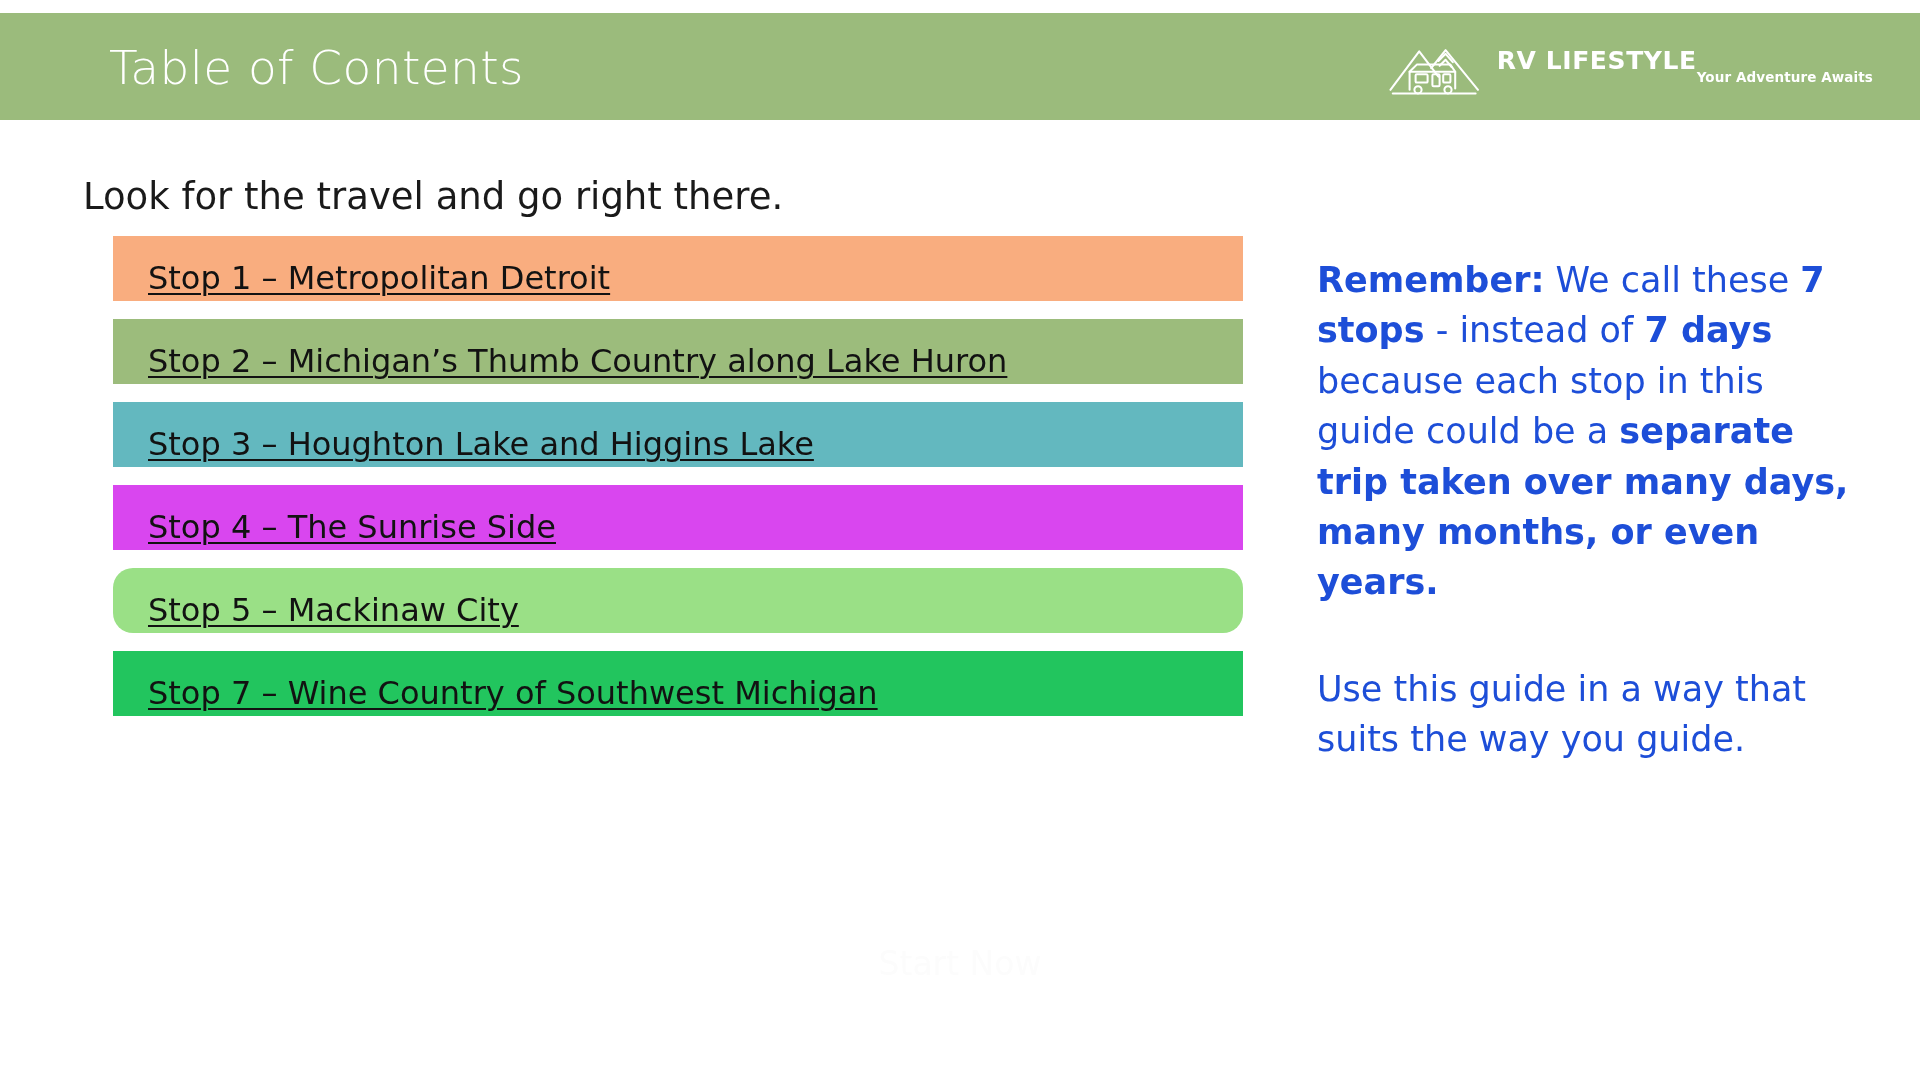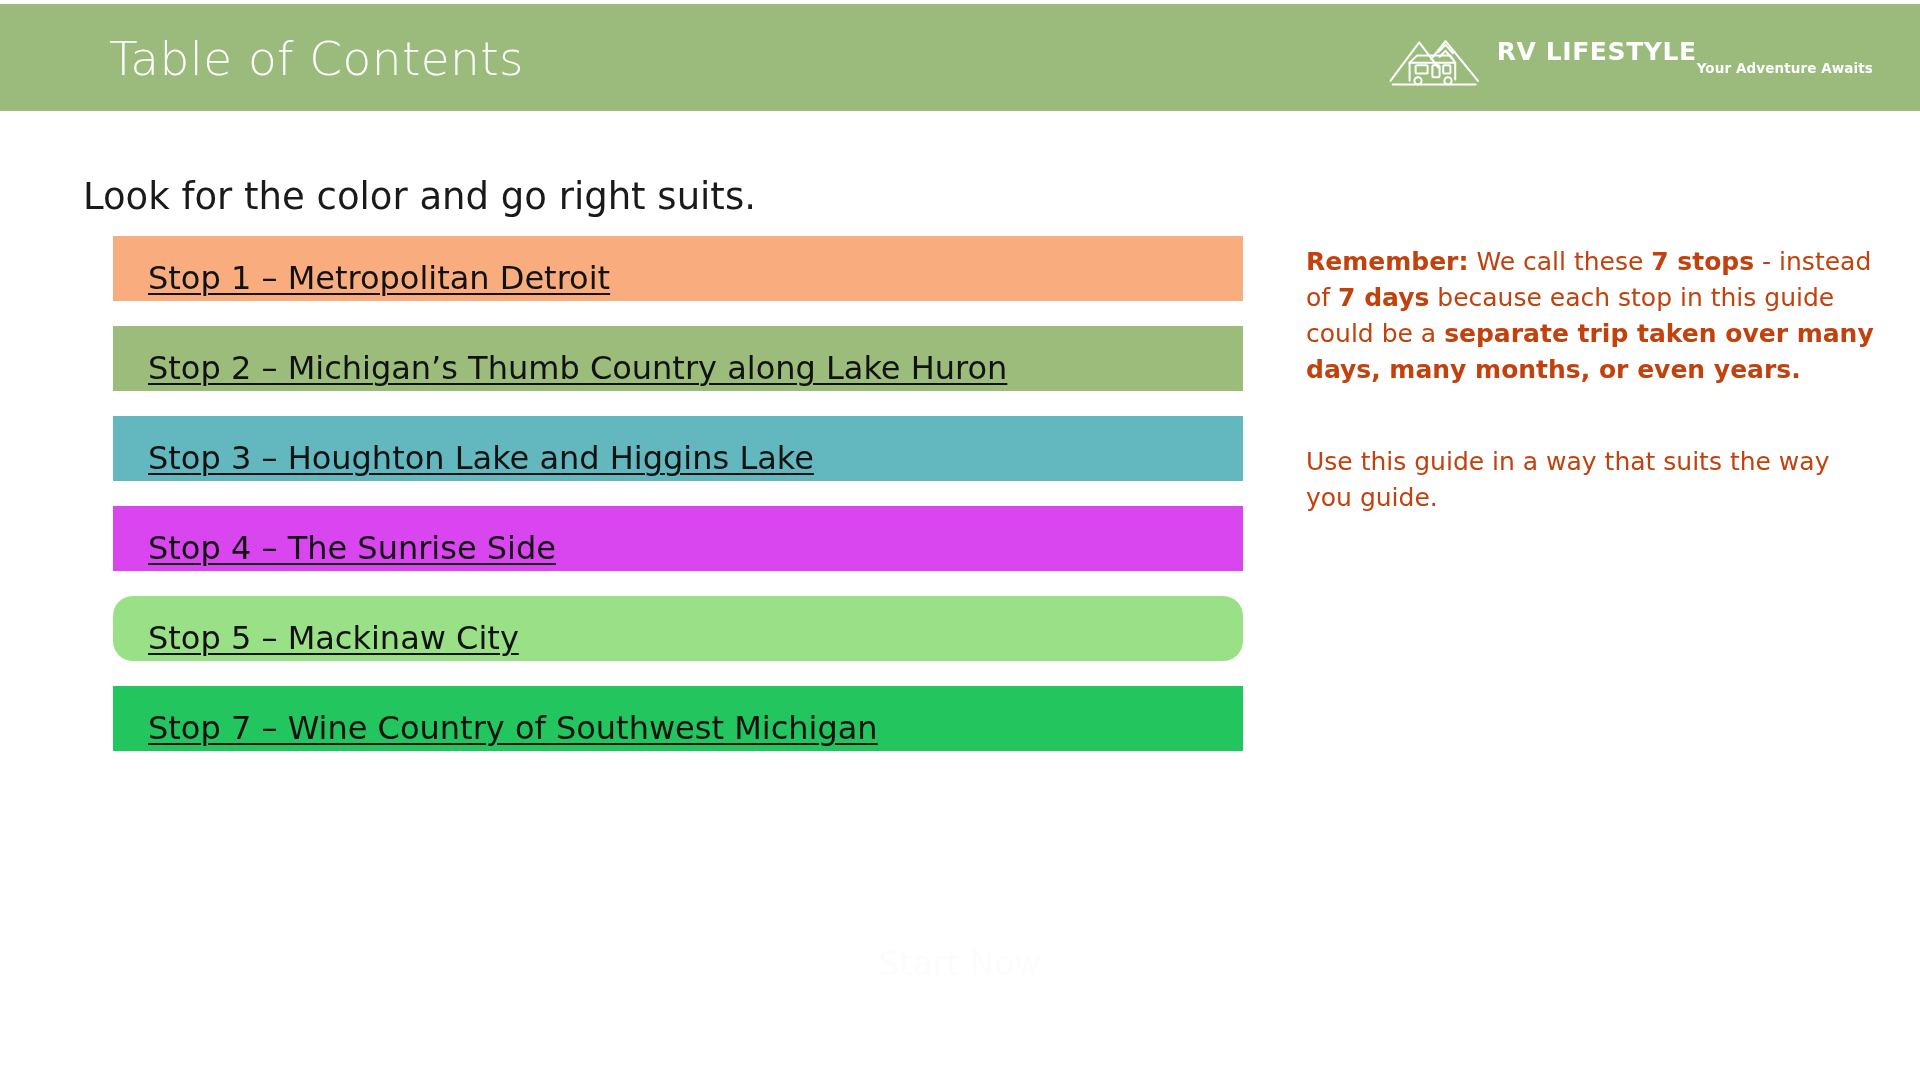--- a/index.html
+++ b/index.html
@@ -12,21 +12,21 @@
     background: #ffffff;
     font-family: "Liberation Sans", sans-serif;
     overflow: hidden;
     position: relative;
   }
 
   
   #header-band {
     position: absolute;
     left: 0;
-    top: 4px;
+    top: 13px;
     width: 1920px;
     height: 107px;
     background: #9bbb7c;
     display: flex;
     align-items: center;
   }
   #page-title {
     position: absolute;
     left: 109px;
     top: 50%;
@@ -95,21 +95,21 @@
   #stop-list {
     position: absolute;
     left: 113px;
     top: 236px;
     width: 1130px;
   }
   .stop-row {
     position: relative;
     width: 100%;
     height: 65px;
-    margin-bottom: 25px;
+    margin-bottom: 18px;
     box-sizing: border-box;
     display: flex;
     align-items: flex-end;
   }
   .stop-link {
     display: inline-block;
     margin-left: 35px;
     margin-bottom: 4px;
     font-size: 32px;
     font-weight: 400;
@@ -123,26 +123,26 @@
   }
 
   
   #side-column {
     position: absolute;
     left: 1305px;
     top: 243px;
     width: 570px;
   }
   .side-paragraph {
-    font-size: 25px;
+    font-size: 35px;
     line-height: 1.44;
-    color: #c2410c;
-    font-weight: 400;
-    font-family: "DejaVu Sans", sans-serif;
-    margin: 1px;
+    color: #1d4ed8;
+    font-weight: 400;
+    font-family: "DejaVu Sans", sans-serif;
+    margin: 12px;
   }
   .side-paragraph b {
     font-weight: bold;
   }
   #side-paragraph-2 {
     margin-top: 56px;
   }
 
   
   #start-now-text {
@@ -185,21 +185,21 @@
 
       <path d="M8 94 L146 94"></path>
     </svg>
     <div id="brand-text">
       <div id="brand-name">RV LIFESTYLE</div>
       <div id="brand-tagline">Your Adventure Awaits</div>
     </div>
   </div>
 </div>
 
-<div id="intro-line">Look for the color and go right suits.</div>
+<div id="intro-line">Look for the travel and go right there.</div>
 
 <div id="stop-list">
     <div class="stop-row" style="background: rgb(249, 173, 127);">
       <a class="stop-link">Stop 1 – Metropolitan Detroit</a>
     </div>
     <div class="stop-row" style="background: rgb(156, 188, 124);">
       <a class="stop-link">Stop 2 – Michigan’s Thumb Country along Lake Huron</a>
     </div>
     <div class="stop-row" style="background: rgb(99, 184, 191);">
       <a class="stop-link">Stop 3 – Houghton Lake and Higgins Lake</a>

